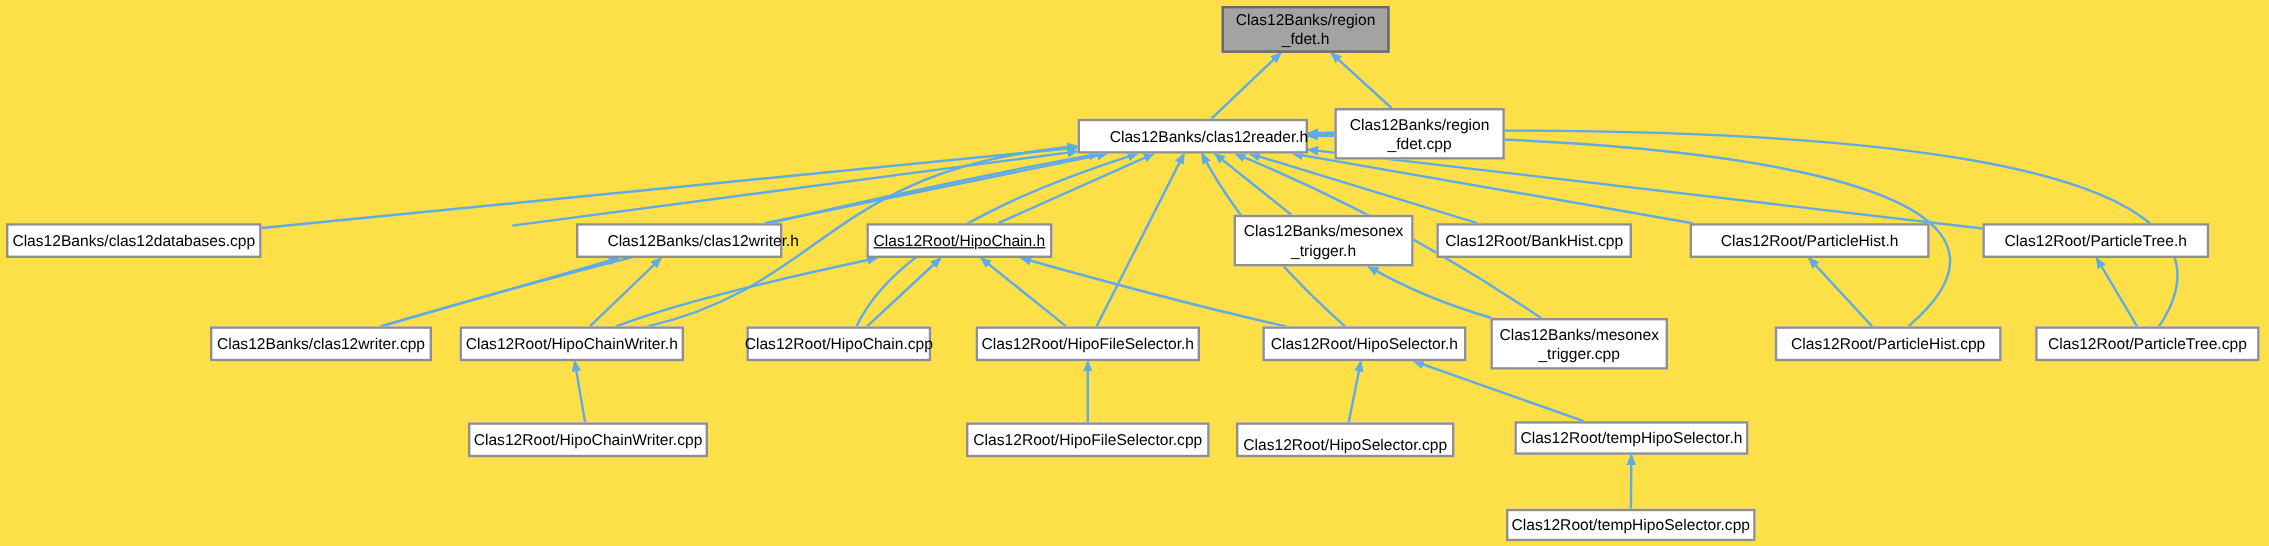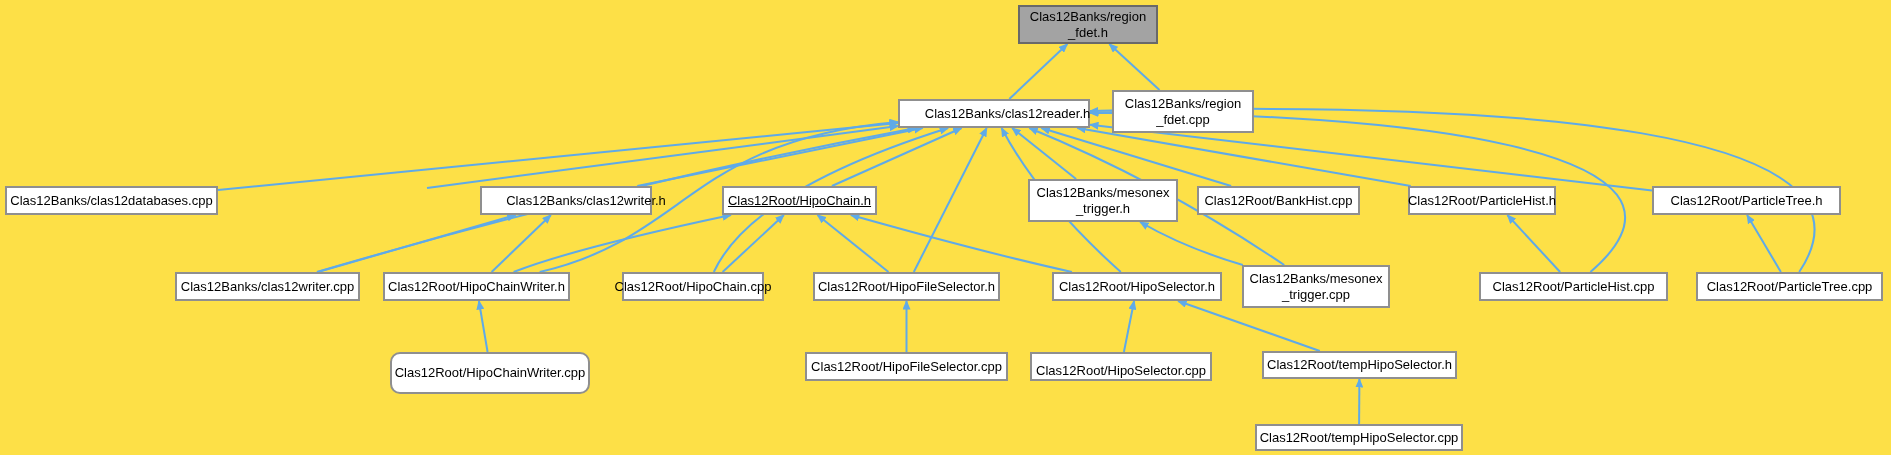--- a/index.html
+++ b/index.html
@@ -78,52 +78,52 @@
     <div class="node" style="left: 722px; top: 186px; width: 155px; height: 29px; text-decoration: underline;">
       <span>Clas12Root/HipoChain.h</span>
     </div>
     <div class="node" style="left: 1028px; top: 179px; width: 150px; height: 43px;">
       <span>Clas12Banks/mesonex</span>
       <span>_trigger.h</span>
     </div>
     <div class="node" style="left: 1197px; top: 186px; width: 163px; height: 29px;">
       <span>Clas12Root/BankHist.cpp</span>
     </div>
-    <div class="node" style="left: 1408px; top: 186px; width: 148px; height: 29px;">
+    <div class="node" style="left: 1408px; top: 186px; width: 200px; height: 29px;">
       <span>Clas12Root/ParticleHist.h</span>
     </div>
     <div class="node" style="left: 1652px; top: 186px; width: 189px; height: 29px;">
       <span>Clas12Root/ParticleTree.h</span>
     </div>
     <div class="node" style="left: 175px; top: 272px; width: 185px; height: 29px;">
       <span>Clas12Banks/clas12writer.cpp</span>
     </div>
     <div class="node" style="left: 383px; top: 272px; width: 187px; height: 29px;">
       <span>Clas12Root/HipoChainWriter.h</span>
     </div>
-    <div class="node" style="left: 622px; top: 272px; width: 142px; height: 29px;">
+    <div class="node" style="left: 622px; top: 272px; width: 154px; height: 29px;">
       <span>Clas12Root/HipoChain.cpp</span>
     </div>
     <div class="node" style="left: 813px; top: 272px; width: 187px; height: 29px;">
       <span>Clas12Root/HipoFileSelector.h</span>
     </div>
     <div class="node" style="left: 1052px; top: 272px; width: 170px; height: 29px;">
       <span>Clas12Root/HipoSelector.h</span>
     </div>
     <div class="node" style="left: 1242px; top: 265px; width: 148px; height: 43px;">
       <span>Clas12Banks/mesonex</span>
       <span>_trigger.cpp</span>
     </div>
     <div class="node" style="left: 1479px; top: 272px; width: 189px; height: 29px;">
       <span>Clas12Root/ParticleHist.cpp</span>
     </div>
     <div class="node" style="left: 1696px; top: 272px; width: 187px; height: 29px;">
       <span>Clas12Root/ParticleTree.cpp</span>
     </div>
-    <div class="node" style="left: 390px; top: 352px; width: 200px; height: 42px; border-radius: 10px;">
+    <div class="node" style="left: 390px; top: 352px; width: 200px; height: 29px;">
       <span>Clas12Root/HipoChainWriter.cpp</span>
     </div>
     <div class="node" style="left: 805px; top: 352px; width: 203px; height: 29px;">
       <span>Clas12Root/HipoFileSelector.cpp</span>
     </div>
     <div class="node" style="left: 1030px; top: 352px; width: 182px; height: 29px; justify-content: flex-end;">
       <span>Clas12Root/HipoSelector.cpp</span>
     </div>
     <div class="node" style="left: 1262px; top: 351px; width: 195px; height: 28px;">
       <span>Clas12Root/tempHipoSelector.h</span>

